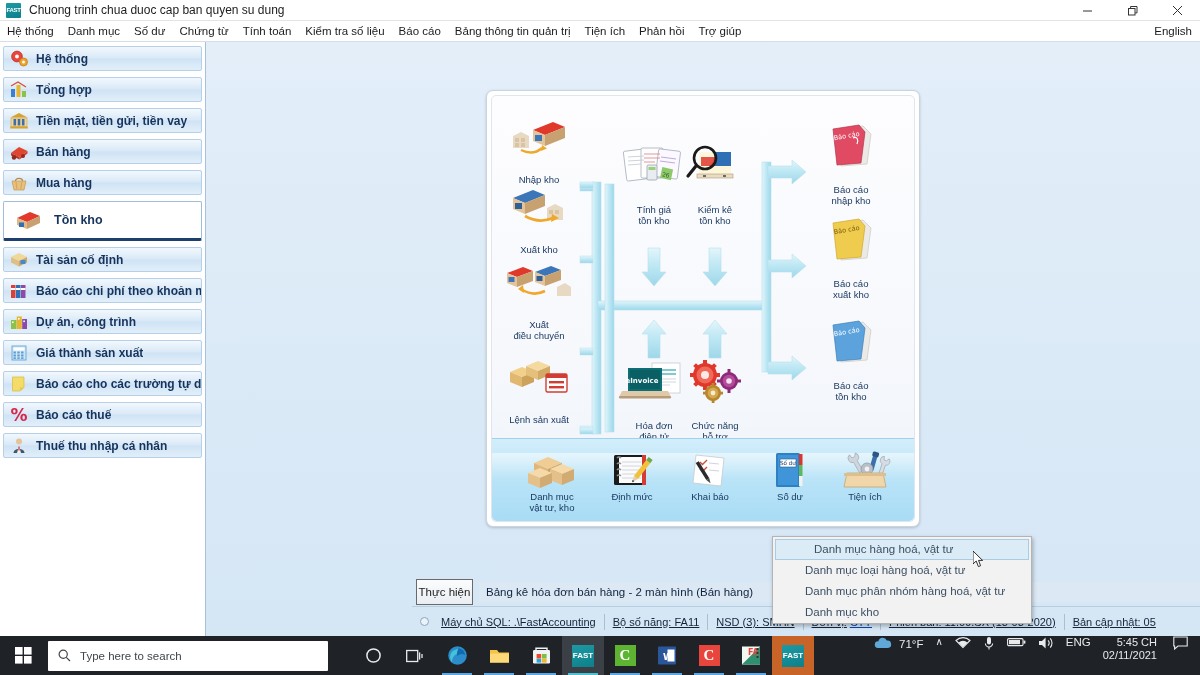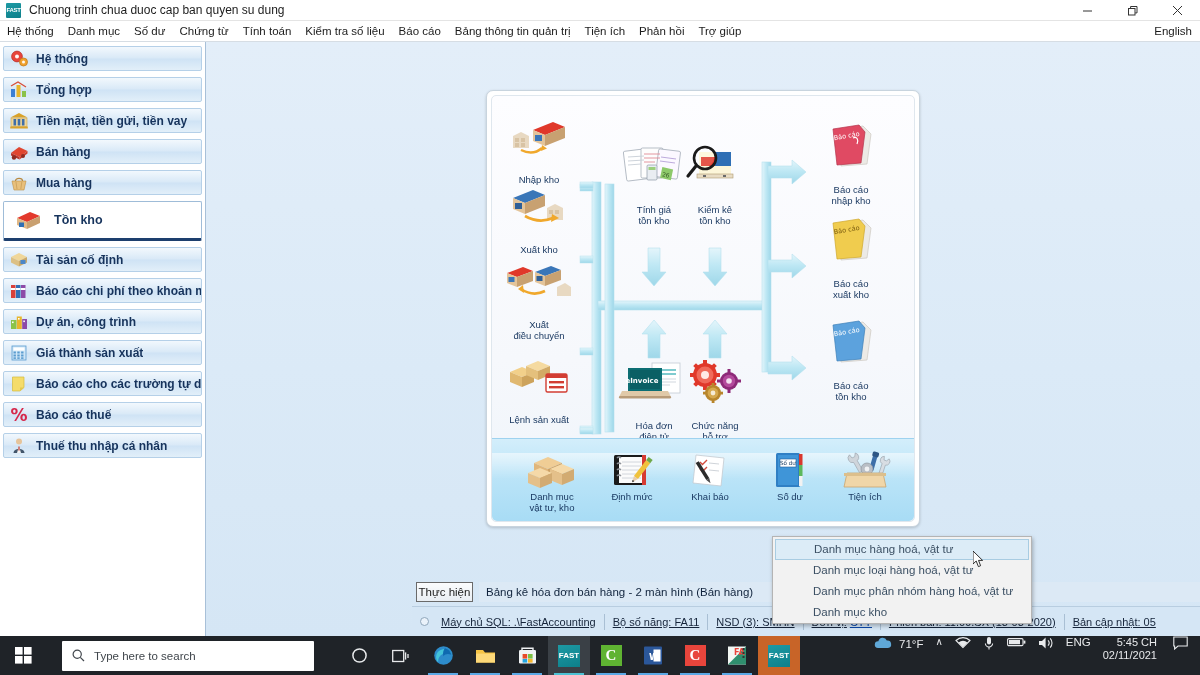--- a/index.html
+++ b/index.html
@@ -144,41 +144,41 @@
     position: absolute; left: 566px; top: 494px;
     width: 260px; height: 88px;
     background: #f2f2f2;
     border: 1px solid #b4b4b4;
     box-shadow: 1px 2px 4px rgba(0,0,0,0.28);
     z-index: 50;
     padding: 2px 0;
   }
   .ctx-item {
     height: 21px; line-height: 21px;
-    padding-left: 40px; font-size: 11.5px; color: #3c5064;
+    padding-left: 32px; font-size: 11.5px; color: #3c5064;
     white-space: nowrap; cursor: default;
   }
   .ctx-item.highlighted {
     background: #dcecf7;
     border: 1px solid #a8cce2;
     margin: 0 2px; height: 21px; line-height: 19px;
     padding-left: 38px;
   }
   #ctx-cursor {
     position: absolute; left: 200px; top: 14px;
     width: 11px; height: 17px; z-index: 60;
   }
 
   
   #exec-bar {
     position: absolute; left: 208px; bottom: 32px; width: 986px; height: 24px;
     display: flex; align-items: center;
   }
   #exec-btn {
-    width: 57px; height: 20px; margin-left: 2px;
+    width: 57px; height: 26px; margin-left: 2px;
     background: linear-gradient(180deg,#fbfcfd,#e9eef3);
     border: 1px solid #6a6a6a;
     font-size: 11.5px; color: #1c1c1c;
     display: flex; align-items: center; justify-content: center;
   }
   #exec-field {
     flex: 1; height: 20px; margin-left: 6px;
     background: #dce9f5;
     font-size: 11.5px; color: #11243d;
     display: flex; align-items: center; padding-left: 7px;
@@ -205,21 +205,21 @@
   
   #taskbar {
     position: absolute; left: 0; top: 636px; width: 1200px; height: 39px;
     background: #1f2328;
     display: flex; align-items: center;
   }
   #start-btn {
     width: 46px; height: 39px; display:flex; align-items:center; justify-content:center;
   }
   #search-box {
-    width: 252px; height: 30px; margin-left: 16px;
+    width: 280px; height: 30px; margin-left: 2px;
     background: #ffffff; border-radius: 1px;
     display: flex; align-items: center; padding-left: 10px;
   }
   #search-box .sb-text { font-size: 11.5px; color: #40464c; margin-left: 9px; }
   .tb-icon {
     width: 42px; height: 39px; display: flex; align-items: center; justify-content: center;
     position: relative;
   }
   .tb-icon.active-orange { background: #c86428; }
   .tb-icon.active-teal::after {

